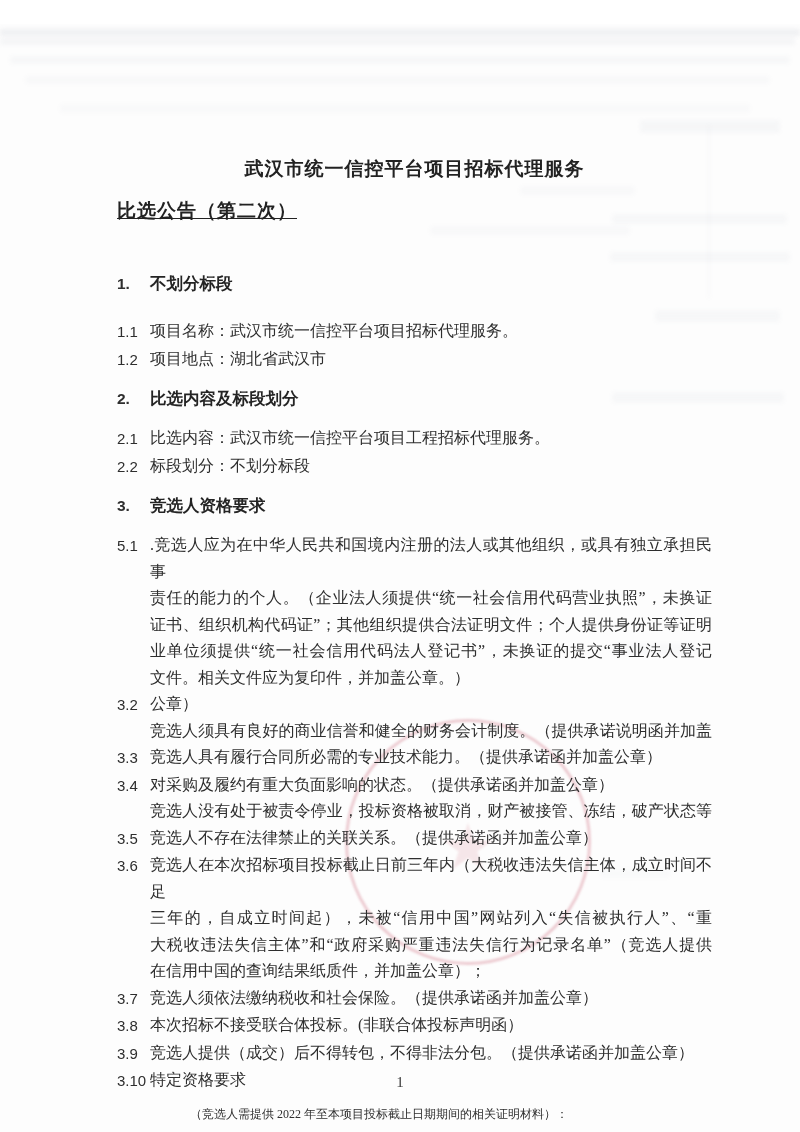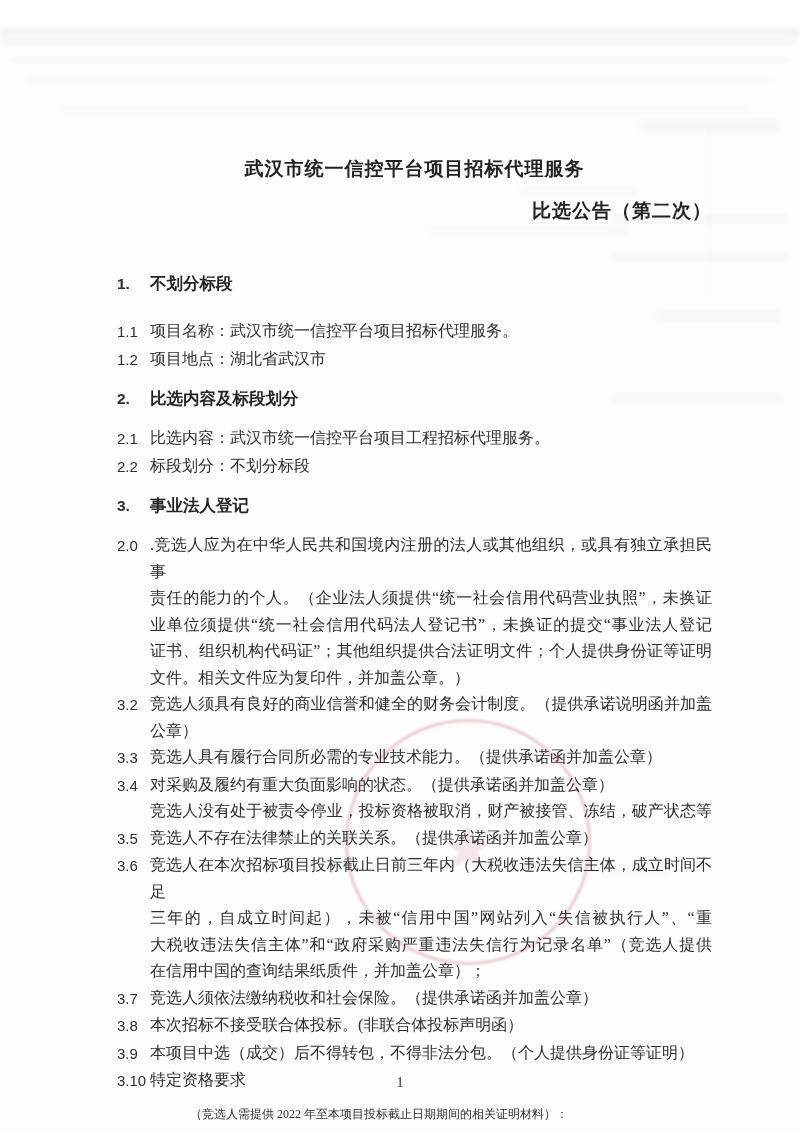--- a/index.html
+++ b/index.html
@@ -24,26 +24,27 @@
     margin-top: 131px;
     text-align: center;
     font-size: 19px;
     font-weight: bold;
     line-height: 27px;
     letter-spacing: 1px;
     color: #222;
   }
   .title2 {
     margin-top: 15px;
-    text-align: right;
+    text-align: left;
     font-size: 19px;
     font-weight: bold;
     line-height: 27px;
     letter-spacing: 1px;
     color: #222;
+    text-decoration: underline;
   }
   #doc-blocks { position: relative; }
   .block { display: flex; }
   .block .num {
     width: 33px;
     flex-shrink: 0;
     font-family: "Liberation Sans", "DejaVu Sans", sans-serif;
     font-size: 15px;
   }
   .block .body { flex: 1; min-width: 0; }
@@ -177,38 +178,38 @@
         </div>
         <div class="block item">
           <span class="num">2.2</span>
           <div class="body">
             <div class="line">标段划分：不划分标段</div>
           </div>
         </div>
         <div class="block heading">
           <span class="num">3.</span>
           <div class="body">
-            <div class="hline">事业法人登记</div>
-          </div>
-        </div>
-        <div class="block item">
-          <span class="num">2.0</span>
+            <div class="hline">竞选人资格要求</div>
+          </div>
+        </div>
+        <div class="block item">
+          <span class="num">5.1</span>
           <div class="body">
             <div class="line jline">.竞选人应为在中华人民共和国境内注册的法人或其他组织，或具有独立承担民事</div>
             <div class="line jline">责任的能力的个人。（企业法人须提供“统一社会信用代码营业执照”，未换证</div>
+            <div class="line jline">证书、组织机构代码证”；其他组织提供合法证明文件；个人提供身份证等证明</div>
             <div class="line jline">业单位须提供“统一社会信用代码法人登记书”，未换证的提交“事业法人登记</div>
-            <div class="line jline">证书、组织机构代码证”；其他组织提供合法证明文件；个人提供身份证等证明</div>
             <div class="line">文件。相关文件应为复印件，并加盖公章。）</div>
           </div>
         </div>
         <div class="block item">
           <span class="num">3.2</span>
           <div class="body">
+            <div class="line">公章）</div>
             <div class="line jline">竞选人须具有良好的商业信誉和健全的财务会计制度。（提供承诺说明函并加盖</div>
-            <div class="line">公章）</div>
           </div>
         </div>
         <div class="block item">
           <span class="num">3.3</span>
           <div class="body">
             <div class="line">竞选人具有履行合同所必需的专业技术能力。（提供承诺函并加盖公章）</div>
           </div>
         </div>
         <div class="block item">
           <span class="num">3.4</span>
@@ -240,21 +241,21 @@
         </div>
         <div class="block item">
           <span class="num">3.8</span>
           <div class="body">
             <div class="line">本次招标不接受联合体投标。(非联合体投标声明函）</div>
           </div>
         </div>
         <div class="block item">
           <span class="num">3.9</span>
           <div class="body">
-            <div class="line">本项目中选（成交）后不得转包，不得非法分包。（个人提供身份证等证明）</div>
+            <div class="line">竞选人提供（成交）后不得转包，不得非法分包。（提供承诺函并加盖公章）</div>
           </div>
         </div>
         <div class="block item">
           <span class="num">3.10</span>
           <div class="body">
             <div class="line">特定资格要求</div>
           </div>
         </div>
         <div class="block note">
           <div class="body">

